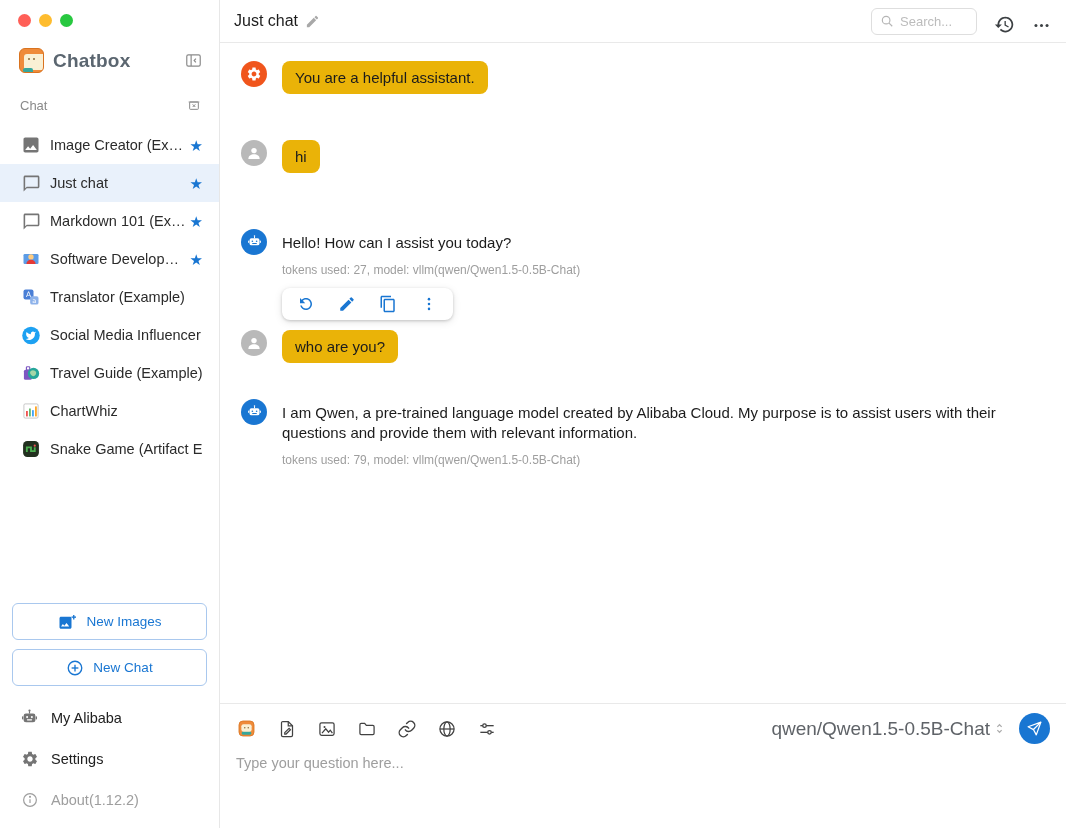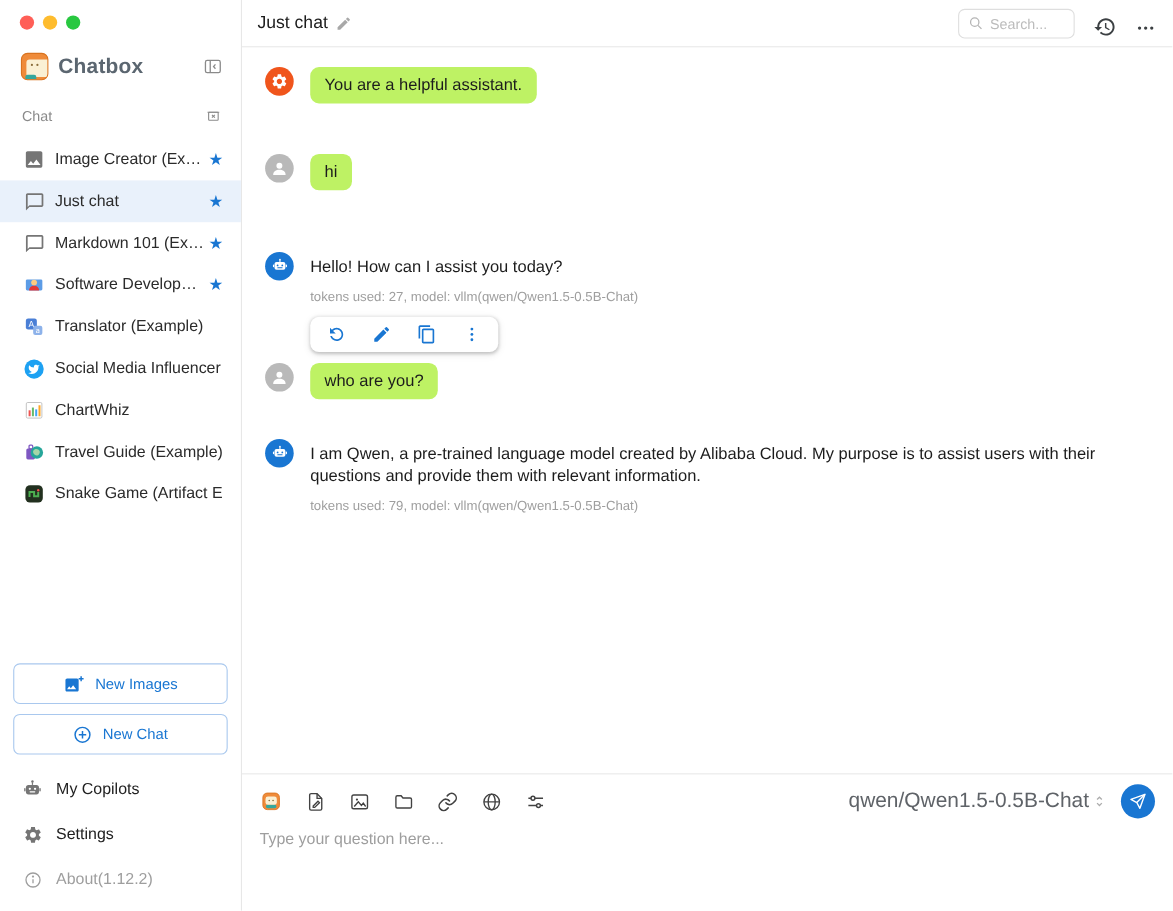--- a/index.html
+++ b/index.html
@@ -53,21 +53,21 @@
   .search-box input::placeholder { color:#bcbcbc; }
 
   
   .messages { flex:1; padding:18px 14px 0 16px; overflow:hidden; }
   .msg { display:flex; align-items:flex-start; }
   .avatar { width:26px; height:26px; border-radius:50%; flex-shrink:0; display:flex; align-items:center; justify-content:center; margin-left:5px; }
   .avatar.system { background:#f0551c; }
   .avatar.user { background:#b9b9b9; }
   .avatar.assistant { background:#1976d2; }
   .msg-body { margin-left:15px; min-width:0; }
-  .bubble { background:#bef264; border-radius:8px; padding:8px 13px; font-size:15px; color:#1c1c1c; display:inline-block; }
+  .bubble { background:#eab308; border-radius:8px; padding:8px 13px; font-size:15px; color:#1c1c1c; display:inline-block; }
   .plain { font-size:15px; color:#1c1c1c; padding-top:4px; line-height:20px; max-width:765px; }
   .meta { font-size:12px; color:#9e9e9e; margin-top:10px; }
   .msg-toolbar { display:inline-flex; align-items:center; gap:23px; margin-top:11px; background:#fff; border-radius:8px; padding:7px 15px; box-shadow:0 1px 3px rgba(0,0,0,.18), 0 2px 8px rgba(0,0,0,.10); }
   .mb46{ margin-bottom:46px; } .mb52{ margin-bottom:56px; } .mb10{ margin-bottom:10px; } .mb50{ margin-bottom:36px; }
 
   
   .composer { border-top:1px solid #e9e9e9; height:125px; padding:9px 16px 0 16px; }
   .composer-row { display:flex; align-items:center; }
   .c-icons { display:flex; align-items:center; gap:19px; }
   .c-icon { width:21px; height:21px; display:flex; align-items:center; justify-content:center; }
@@ -184,40 +184,40 @@
                 <path d="M23 3a10.9 10.9 0 0 1-3.14 1.53 4.48 4.48 0 0 0-7.86 3v1A10.66 10.66 0 0 1 3 4s-4 9 5 13a11.64 11.64 0 0 1-7 2c9 5 20 0 20-11.5a4.5 4.5 0 0 0-.08-.83A7.72 7.72 0 0 0 23 3z" fill="#fff"></path>
               </g>
           </svg>
         </span>
         <span class="nav-label">Social Media Influencer …</span>
       </div>
 
       <div class="nav-item">
         <span class="nav-icon">
           <svg width="20" height="20" viewBox="0 0 24 24">
+            <rect x="6.5" y="4.5" width="4" height="4" rx="1" fill="none" stroke="#7e57c2" stroke-width="1.4"></rect>
+            <rect x="3.5" y="8" width="9.5" height="12" rx="1.8" fill="#7e57c2"></rect>
+            <circle cx="15" cy="12.5" r="6.8" fill="#26a69a"></circle>
+            <path d="M11.5 10c2-2.3 5.5-1.3 6.5.8s-1.2 5.2-3.3 5-5.2-3.5-3.2-5.8z" fill="#a5d6a7"></path>
+          </svg>
+        </span>
+        <span class="nav-label">Travel Guide (Example)</span>
+      </div>
+
+      <div class="nav-item">
+        <span class="nav-icon">
+          <svg width="20" height="20" viewBox="0 0 24 24">
             <rect x="3.5" y="3.5" width="17" height="17" rx="1.5" fill="#fff" stroke="#bdbdbd"></rect>
             <rect x="6" y="12" width="2.2" height="6.5" fill="#ef5350"></rect>
             <rect x="9.6" y="9" width="2.2" height="9.5" fill="#66bb6a"></rect>
             <rect x="13.2" y="11" width="2.2" height="7.5" fill="#42a5f5"></rect>
             <rect x="16.8" y="6.5" width="2.2" height="12" fill="#ffa726"></rect>
           </svg>
         </span>
         <span class="nav-label">ChartWhiz</span>
-      </div>
-
-      <div class="nav-item">
-        <span class="nav-icon">
-          <svg width="20" height="20" viewBox="0 0 24 24">
-            <rect x="6.5" y="4.5" width="4" height="4" rx="1" fill="none" stroke="#7e57c2" stroke-width="1.4"></rect>
-            <rect x="3.5" y="8" width="9.5" height="12" rx="1.8" fill="#7e57c2"></rect>
-            <circle cx="15" cy="12.5" r="6.8" fill="#26a69a"></circle>
-            <path d="M11.5 10c2-2.3 5.5-1.3 6.5.8s-1.2 5.2-3.3 5-5.2-3.5-3.2-5.8z" fill="#a5d6a7"></path>
-          </svg>
-        </span>
-        <span class="nav-label">Travel Guide (Example)</span>
       </div>
 
       <div class="nav-item">
         <span class="nav-icon">
           <svg width="20" height="20" viewBox="0 0 24 24">
             <rect x="2.5" y="2.5" width="19" height="19" rx="5" fill="#22301f"></rect>
             <polyline points="7,15.5 7,10 12,10 12,14.5 16.5,14.5 16.5,10" fill="none" stroke="#4caf50" stroke-width="2.2"></polyline>
             <circle cx="16.5" cy="8" r="1.3" fill="#ef5350"></circle>
           </svg>
         </span>
@@ -257,21 +257,21 @@
             <circle cx="12" cy="3.2" r="1.4"></circle>
               <rect x="11.3" y="4" width="1.4" height="3"></rect>
             <rect x="4.5" y="7" width="15" height="11" rx="3"></rect>
             <rect x="2.5" y="10.5" width="1.6" height="4" rx="0.8"></rect>
               <rect x="19.9" y="10.5" width="1.6" height="4" rx="0.8"></rect>
             <circle cx="9" cy="11.5" r="1.3" fill="#fff"></circle>
               <circle cx="15" cy="11.5" r="1.3" fill="#fff"></circle>
             <rect x="8.7" y="14.2" width="6.6" height="1.5" rx="0.75" fill="#fff"></rect>
           </svg>
         </span>
-        <span class="f-label">My Copilots</span>
+        <span class="f-label">My Alibaba</span>
       </div>
       <div class="foot-item">
         <span class="f-icon">
           <svg width="18" height="18" viewBox="0 0 24 24" fill="#757575">
               <path d="M19.14 12.94c.04-.3.06-.61.06-.94 0-.32-.02-.64-.07-.94l2.03-1.58c.18-.14.23-.41.12-.61l-1.92-3.32c-.12-.22-.37-.29-.59-.22l-2.39.96c-.5-.38-1.03-.7-1.62-.94l-.36-2.54c-.04-.24-.24-.41-.48-.41h-3.84c-.24 0-.43.17-.47.41l-.36 2.54c-.59.24-1.13.57-1.62.94l-2.39-.96c-.22-.08-.47 0-.59.22L2.74 8.87c-.12.21-.08.47.12.61l2.03 1.58c-.05.3-.09.63-.09.94s.02.64.07.94l-2.03 1.58c-.18.14-.23.41-.12.61l1.92 3.32c.12.22.37.29.59.22l2.39-.96c.5.38 1.03.7 1.62.94l.36 2.54c.05.24.24.41.48.41h3.84c.24 0 .44-.17.47-.41l.36-2.54c.59-.24 1.13-.56 1.62-.94l2.39.96c.22.08.47 0 .59-.22l1.92-3.32c.12-.22.07-.47-.12-.61l-2.01-1.58zM12 15.6c-1.98 0-3.6-1.62-3.6-3.6s1.62-3.6 3.6-3.6 3.6 1.62 3.6 3.6-1.62 3.6-3.6 3.6z"></path>
             </svg>
         </span>
         <span class="f-label">Settings</span>
       </div>
       <div class="foot-item dim">

